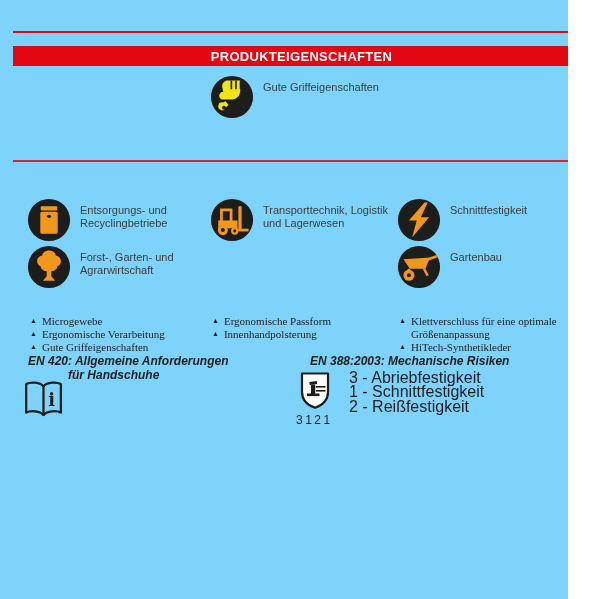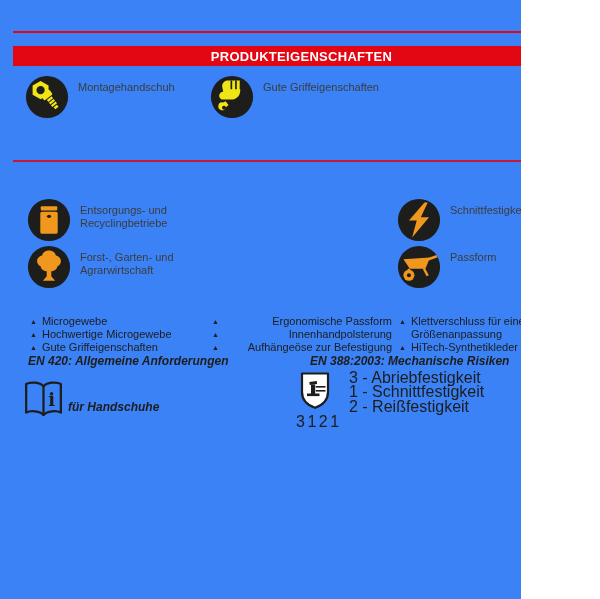--- a/index.html
+++ b/index.html
@@ -1,75 +1,59 @@
 <!DOCTYPE html>
 <html style="--red: #e30613; --yellow: #f0e515; --orange: #f0981d; --ink: #1d1d1b; --label: #3c3c3b;"><head>
 <meta charset="utf-8">
 <style>
   :root{
     --red:#e30613; --yellow:#f0e515; --orange:#f0981d; --ink:#1d1d1b; --label:#3c3c3b;
   }
   html,body{margin:0;padding:0;background:#fff;}
-  .sheet{position:relative;width:521px;height:599px;background:#3b82f6;overflow:hidden;
+  .sheet{position:relative;width:568px;height:599px;background:#7dd3fc;overflow:hidden;
          font-family:"Liberation Sans",sans-serif;}
   .rule{position:absolute;left:13px;width:577px;height:2px;background:var(--red);}
   .bar{position:absolute;left:13px;width:577px;height:20px;background:var(--red);
        display:flex;align-items:center;justify-content:center;}
   .bar span{color:#fff;font-weight:bold;font-size:13px;letter-spacing:.3px;}
   .iconitem{position:absolute;display:flex;align-items:flex-start;}
   .circ{width:44px;height:44px;flex:0 0 44px;}
   .circ svg{display:block;width:44px;height:44px;}
   .icon-label{margin-left:9px;padding-top:6px;font-size:11px;line-height:13px;
               color:var(--label);white-space:pre-line;}
   .bullets{position:absolute;top:315px;font-size:11px;line-height:13px;color:var(--ink);}
   .bullets.c1{left:30px;width:172px;}
-  .bullets.c2{left:212px;width:180px;text-align:right;}
+  .bullets.c2{left:212px;width:180px;}
   .bullets.c3{left:399px;width:178px;}
-  .bullet{display:flex;}
+  .bullet{display:flex;font-family:Liberation Serif, serif;}
   .bullet .tri{font-size:7px;line-height:13px;margin-right:5px;color:var(--ink);}
   .bullet .txt{flex:1;}
   .en-title{position:absolute;font-weight:bold;font-size:12px;line-height:13.5px;color:var(--ink);font-style:italic;}
   .en420-t{left:28px;top:355px;}
-  .en420-l2{padding-left:40px;margin-top:32px;}
+  .en420-l2{padding-left:40px;}
   .en388-t{left:310px;top:355px;}
   .bookicon{position:absolute;left:21px;top:377px;width:45px;height:45px;}
   .bookicon svg{display:block;width:45px;height:45px;}
   .shieldicon{position:absolute;left:300px;top:372px;width:30px;height:37px;}
   .shieldicon svg{display:block;width:30px;height:37px;}
-  .rating{position:absolute;left:296px;top:413px;font-size:16px;letter-spacing:2.5px;color:var(--ink);}
+  .rating{position:absolute;left:296px;top:413px;font-size:12px;letter-spacing:2.5px;color:var(--ink);}
   .levels{position:absolute;left:349px;top:371px;font-size:16px;line-height:14.3px;color:var(--ink);}
 </style>
 </head>
 <body>
 
 <div class="sheet">
 
   <div class="rule" style="top:31px"></div>
   <div class="rule" style="top:160px;opacity:.85"></div>
 
   <div class="bar" style="top:46px">
     <span>PRODUKTEIGENSCHAFTEN</span>
   </div>
 
-  <div class="iconitem" style="left:25px;top:75px">
-    <span class="circ">
-      <svg viewBox="0 0 48 48">
-        <circle cx="24" cy="24" r="23" fill="#1d1d1b"></circle>
-        <g fill="var(--yellow)">
-          <path fill-rule="evenodd" d="M17 6.5 L25.7 11.5 L25.7 21.5 L17 26.5 L8.3 21.5 L8.3 11.5 Z
-                 M21.5 16.5 a4.5 4.5 0 1 1 -9 0 a4.5 4.5 0 1 1 9 0 Z"></path>
-          <g transform="rotate(-38 29 29)">
-            <rect x="23.5" y="16.5" width="11.5" height="7" rx="1.5"></rect>
-            <path d="M26 24.5 h6.5 v2.6 h-6.5 z M26 28.2 h6.5 v2.4 h-6.5 z M26 31.7 h6.5 v2.4 h-6.5 z M27 35.2 h4.5 v3 h-4.5 z"></path>
-          </g>
-        </g>
-      </svg>
-    </span>
-    <span class="icon-label">Montagehandschuh</span>
-  </div>
 
   <div class="iconitem" style="left:210px;top:75px">
     <span class="circ">
       <svg viewBox="0 0 48 48">
         <circle cx="24" cy="24" r="23" fill="#1d1d1b"></circle>
         <g fill="var(--yellow)">
           <path d="M18 6 c-3.2 1 -5.3 4.2 -4.6 7.4 l1 4.8 c-2.6 .1 -4.4 2 -4.4 4.3 c0 2.5 2 4.3 4.6 4.3 h8.2 c6.2 0 10.2 -4.1 10.2 -10.2 V6 Z"></path>
           <path fill="#1d1d1b" d="M22.4 6 v9.6 h1.8 V6 z M27.4 6 v9.6 h1.8 V6 z M32.4 6 v9.6 h1.8 V6 z"></path>
           <path fill-rule="evenodd" d="M17 28.5 l3.2 4.2 l-2.6 2.1 a4.3 4.3 0 1 1 -3.4 -4.9 z
                  M15.2 33.6 a2.1 2.1 0 1 0 .1 0 Z"></path>
@@ -88,20 +72,39 @@
           <rect x="15" y="9" width="18" height="4.5" rx="1"></rect>
           <rect x="14.5" y="15" width="19" height="24" rx="2"></rect>
         </g>
         <ellipse cx="24" cy="20" rx="2.2" ry="1.7" fill="#1d1d1b"></ellipse>
       </svg>
     </span>
     <span class="icon-label">Entsorgungs- und
 Recyclingbetriebe</span>
   </div>
 
+  <div class="iconitem" style="left:210px;top:198px">
+    <span class="circ">
+      <svg viewBox="0 0 48 48">
+        <circle cx="24" cy="24" r="23" fill="#1d1d1b"></circle>
+        <g fill="var(--orange)">
+          <rect x="31" y="9" width="3.5" height="27"></rect>
+          <rect x="31" y="33.5" width="11" height="3"></rect>
+          <path d="M9 24.5 h21 v8.5 h-21 z"></path>
+          <path d="M11 11.5 h13.5 v3 h-13.5 z M11 13 h3 v12 h-3 z M21.5 13 h3 v12 h-3 z"></path>
+        </g>
+        <circle cx="14" cy="35" r="5.5" fill="var(--orange)"></circle>
+        <circle cx="14" cy="35" r="2.2" fill="#1d1d1b"></circle>
+        <circle cx="27" cy="36" r="4" fill="var(--orange)"></circle>
+        <circle cx="27" cy="36" r="1.6" fill="#1d1d1b"></circle>
+      </svg>
+    </span>
+    <span class="icon-label">Transporttechnik, Logistik
+und Lagerwesen</span>
+  </div>
 
   <div class="iconitem" style="left:397px;top:198px">
     <span class="circ">
       <svg viewBox="0 0 48 48">
         <circle cx="24" cy="24" r="23" fill="#1d1d1b"></circle>
         <path fill="var(--orange)" d="M30 5 L13 24.5 L21.5 24.5 L16.5 43 L35 21 L26 21 L33.5 5 Z"></path>
       </svg>
     </span>
     <span class="icon-label">Schnittfestigkeit</span>
   </div>
@@ -128,51 +131,47 @@
         <g fill="var(--orange)">
           <path d="M7 15.5 L36 13.5 L31 26 L14 26 Z"></path>
           <path d="M33 14.5 L43 11 L43.9 13.6 L34 17.2 Z"></path>
           <path d="M28 26 l4.2 8.2 l2.5 -1.2 l-4.2 -8 Z"></path>
           <path d="M12 26 l-1.5 3.5 h5 l-1.5 -3.5 Z"></path>
           <circle cx="13" cy="33" r="6"></circle>
         </g>
         <circle cx="13" cy="33" r="2.2" fill="#1d1d1b"></circle>
       </svg>
     </span>
-    <span class="icon-label">Passform</span>
+    <span class="icon-label">Gartenbau</span>
   </div>
 
 
   <div class="bullets c1">
     <div class="bullet">
       <span class="tri">▲</span>
       <span class="txt">Microgewebe</span>
     </div>
     <div class="bullet">
       <span class="tri">▲</span>
-      <span class="txt">Hochwertige Microgewebe</span>
+      <span class="txt">Ergonomische Verarbeitung</span>
     </div>
     <div class="bullet">
       <span class="tri">▲</span>
       <span class="txt">Gute Griffeigenschaften</span>
     </div>
   </div>
 
   <div class="bullets c2">
     <div class="bullet">
       <span class="tri">▲</span>
       <span class="txt">Ergonomische Passform</span>
     </div>
     <div class="bullet">
       <span class="tri">▲</span>
       <span class="txt">Innenhandpolsterung</span>
-    </div>
-    <div class="bullet">
-      <span class="tri">▲</span>
-      <span class="txt">Aufhängeöse zur Befestigung</span>
     </div>
   </div>
 
   <div class="bullets c3">
     <div class="bullet">
       <span class="tri">▲</span>
       <span class="txt">Klettverschluss für eine optimale Größenanpassung</span>
     </div>
     <div class="bullet">
       <span class="tri">▲</span>

